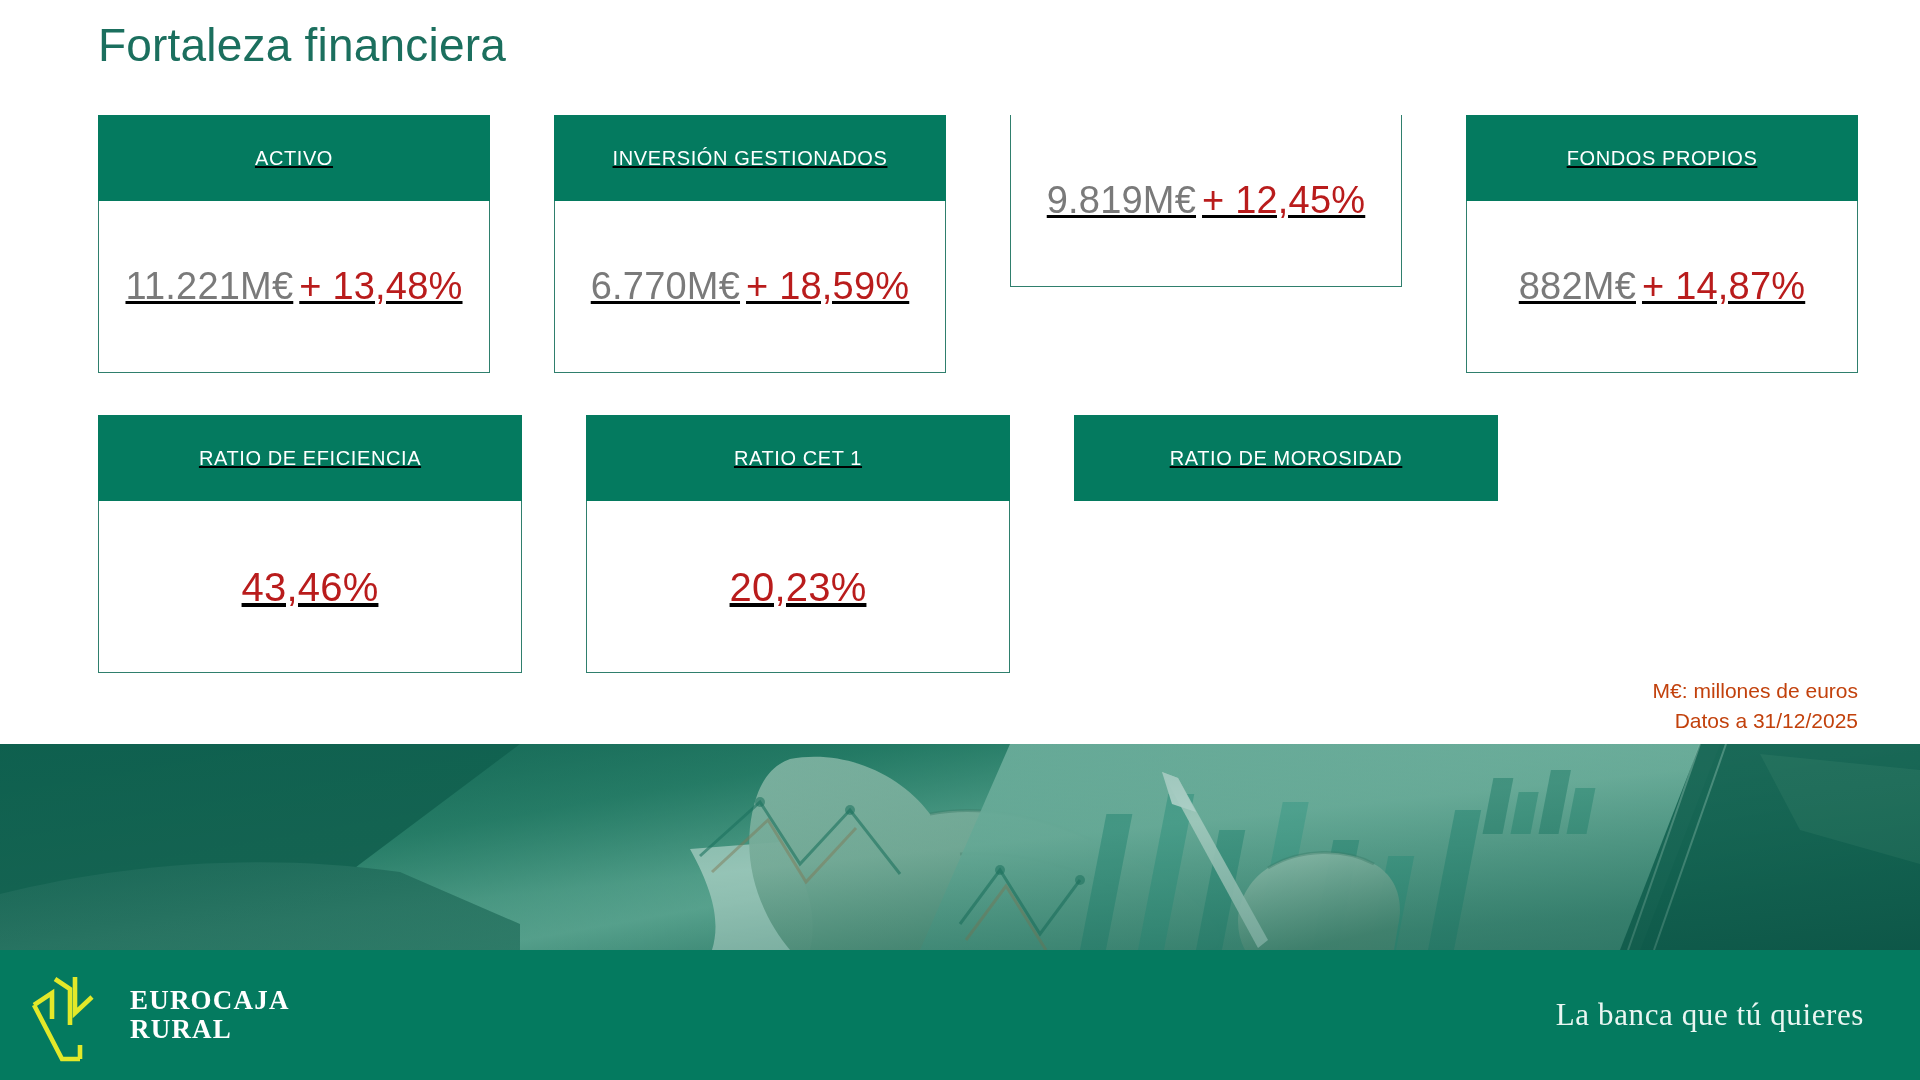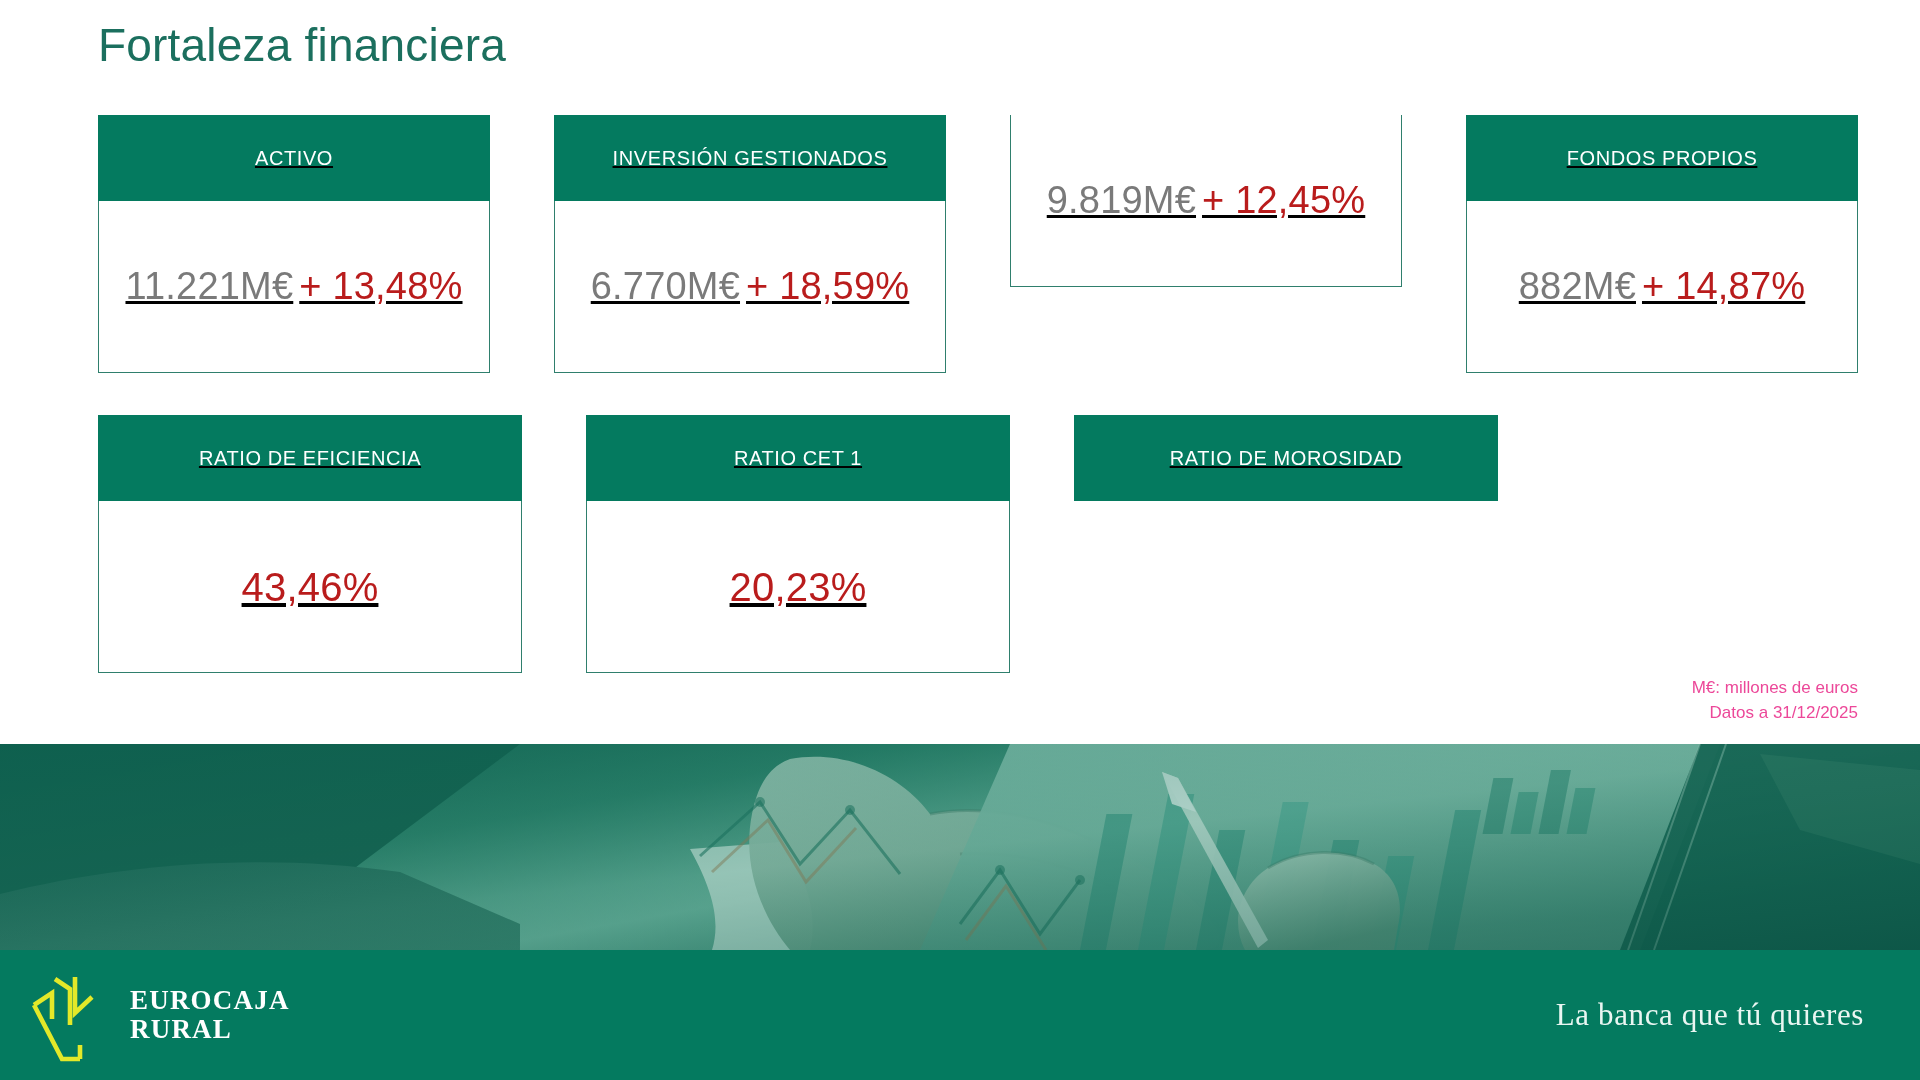--- a/index.html
+++ b/index.html
@@ -92,22 +92,22 @@
   }
   .card-body.single .card-delta {
     font-size:40px;
   }
 
   
   .footnotes {
     position:absolute;
     right:78px; top:676px;
     text-align:right;
-    color:#ec4899;
-    font-size:17px;
+    color:#c2410c;
+    font-size:21px;
     line-height:1.45;
   }
 
   
   .photo-band {
     position:absolute;
     left:0; top:744px;
     width:1920px; height:206px;
     overflow:hidden;
     background:#0d5c4c;

